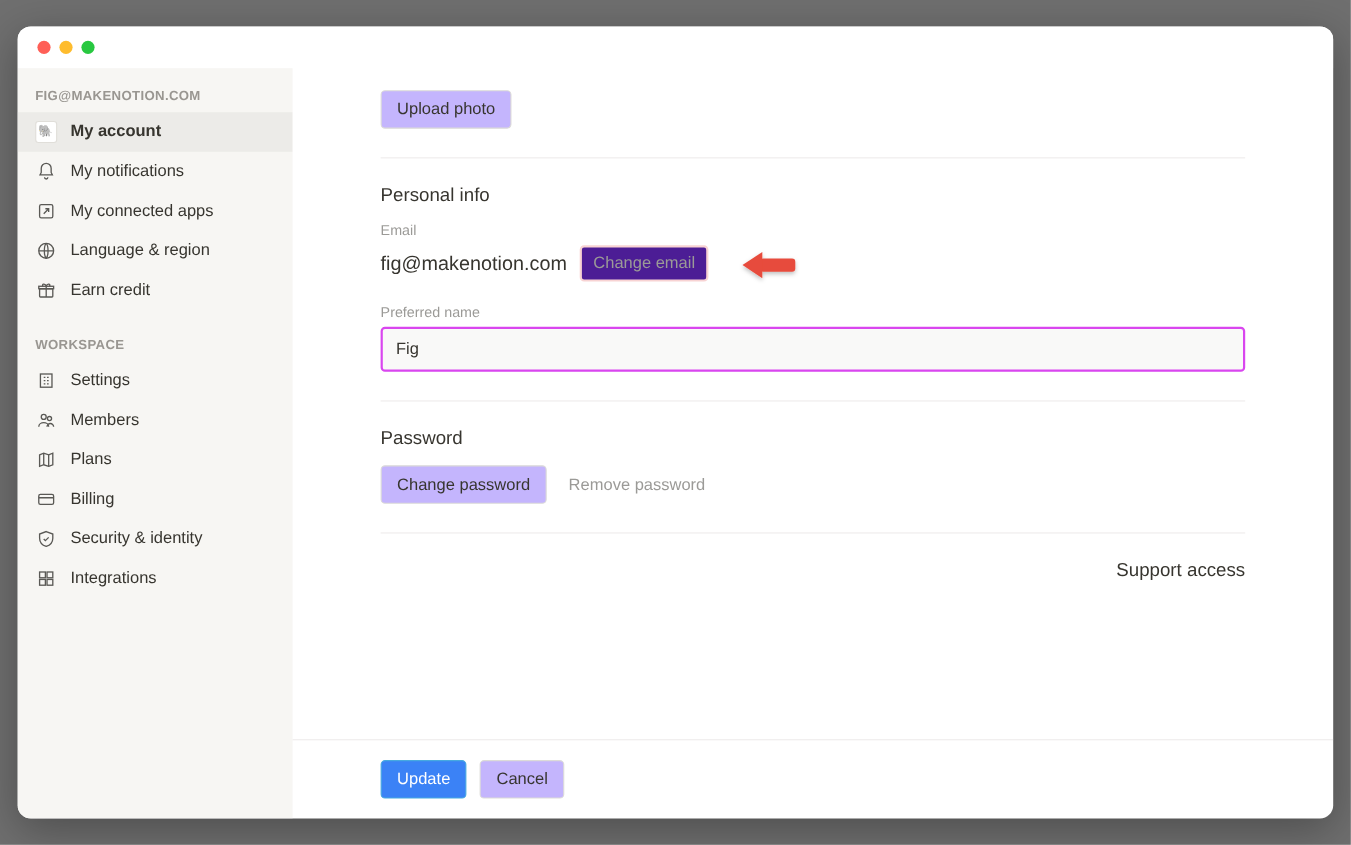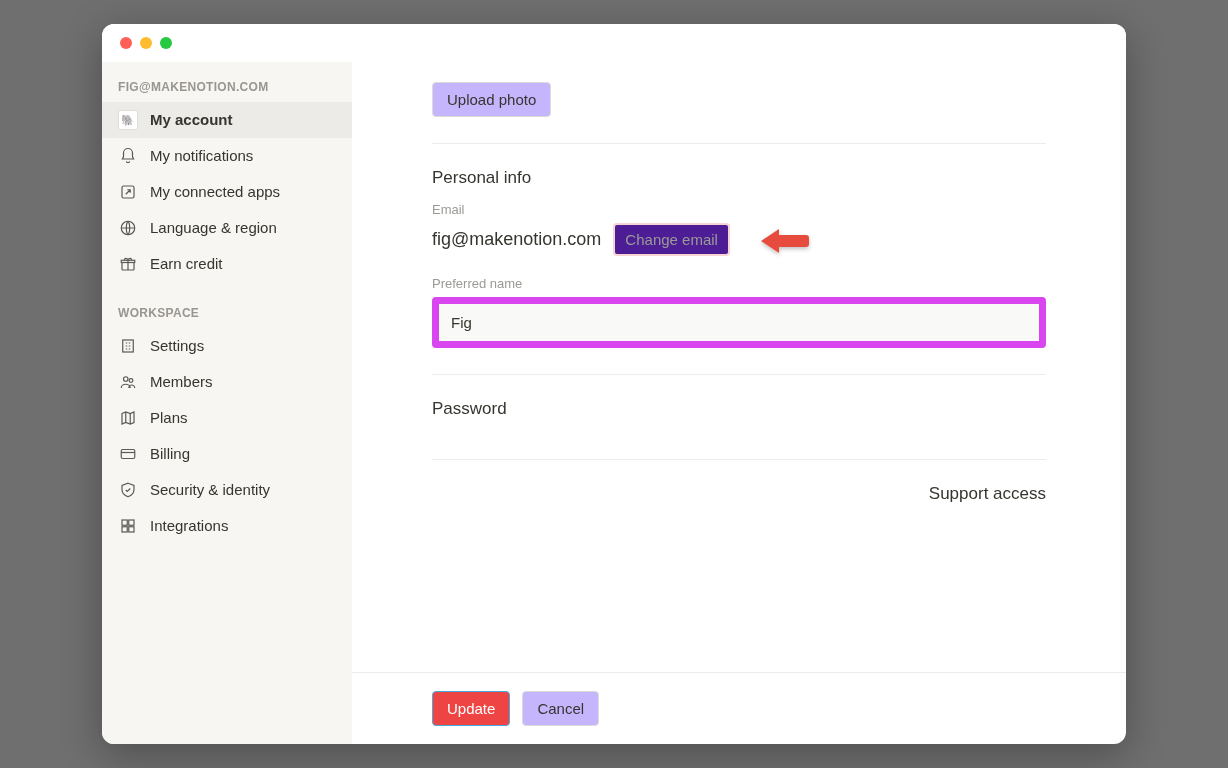--- a/index.html
+++ b/index.html
@@ -8,21 +8,21 @@
     font-family: -apple-system, BlinkMacSystemFont, "Segoe UI", Helvetica, Arial, sans-serif;
     background: #6f6f6f;
     display: flex;
     align-items: center;
     justify-content: center;
     width: 1228px;
     height: 768px;
     overflow: hidden;
   }
   .window {
-    width: 1024px;
+    width: 1196px;
     height: 720px;
     background: #ffffff;
     border-radius: 12px;
     box-shadow: 0 10px 40px rgba(0,0,0,0.3);
     display: flex;
     flex-direction: column;
     overflow: hidden;
     position: relative;
   }
   .titlebar {
@@ -126,40 +126,40 @@
     cursor: pointer;
   }
   .arrow-callout {
     position: absolute;
     left: 325px;
     top: -2px;
     pointer-events: none;
   }
   .text-input {
     width: 100%;
-    border: 7px solid #d946ef;
+    border: 2px solid #d946ef;
     background: #f9f9f8;
     border-radius: 4px;
     padding: 10px 12px;
     font-size: 15px;
     color: #37352f;
   }
   .btn {
     display: inline-flex;
     align-items: center;
     border: 1px solid #dcdbd8;
     background: #c4b5fd;
     color: #37352f;
     font-size: 15px;
     padding: 8px 14px;
     border-radius: 4px;
     cursor: pointer;
   }
   .btn-primary {
-    background: #ef4444;
+    background: #3b82f6;
     border-color: #46a9e0;
     color: #fff;
   }
   .link-muted {
     font-size: 15px;
     color: #9b9a97;
     cursor: pointer;
     padding: 6px 4px;
   }
   .hint {
@@ -331,20 +331,24 @@
                 </g>
               </svg>
             </div>
           </div>
           <div class="field-label">Preferred name</div>
           <input type="text" class="text-input" value="Fig" style="">
         </div>
 
         <div class="section">
           <div class="section-title">Password</div>
+          <div class="password-actions">
+            <button class="btn">Change password</button>
+            <span class="link-muted">Remove password</span>
+          </div>
         </div>
 
         <div class="section" style="padding-bottom:6px;">
           <div class="section-title" style="margin-bottom:16px;text-align:right;">Support access</div>
         </div>
 
       </div>
 
       <div class="footer">
         <button class="btn btn-primary">Update</button>

